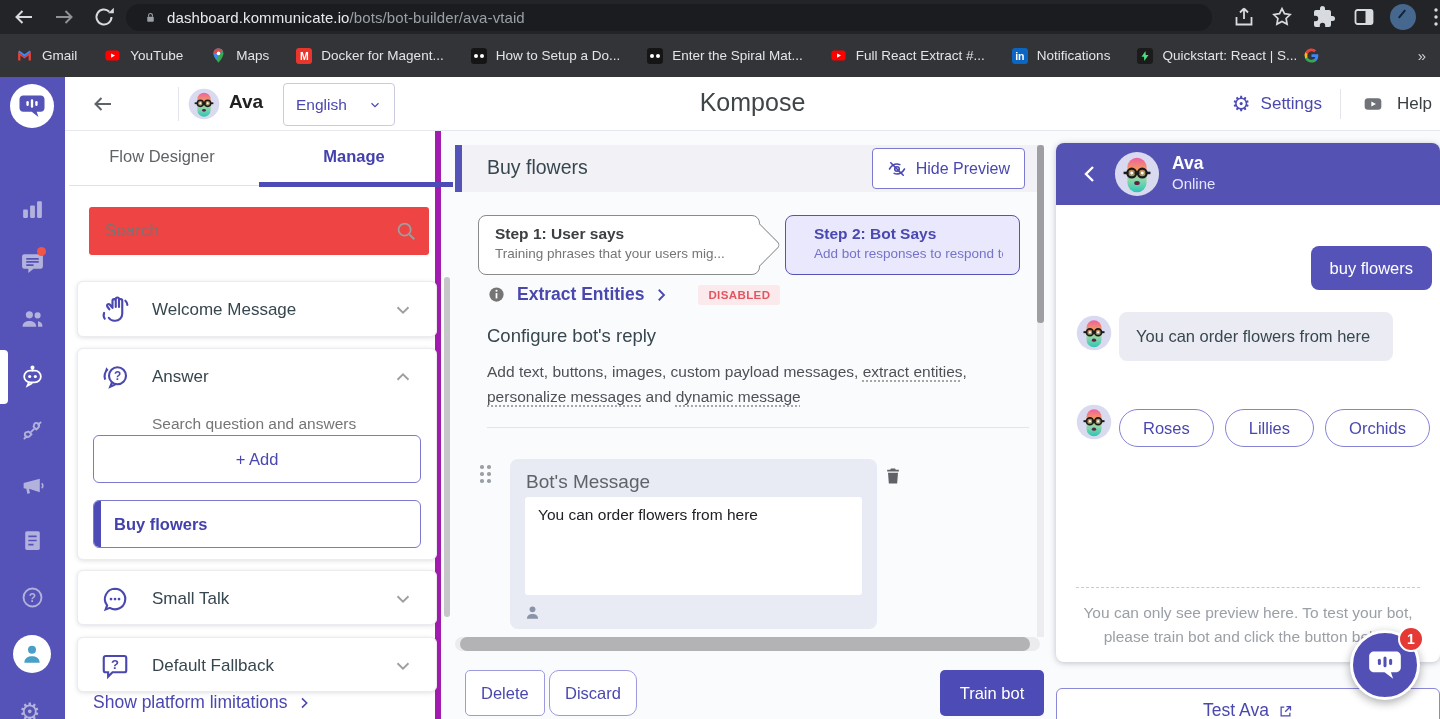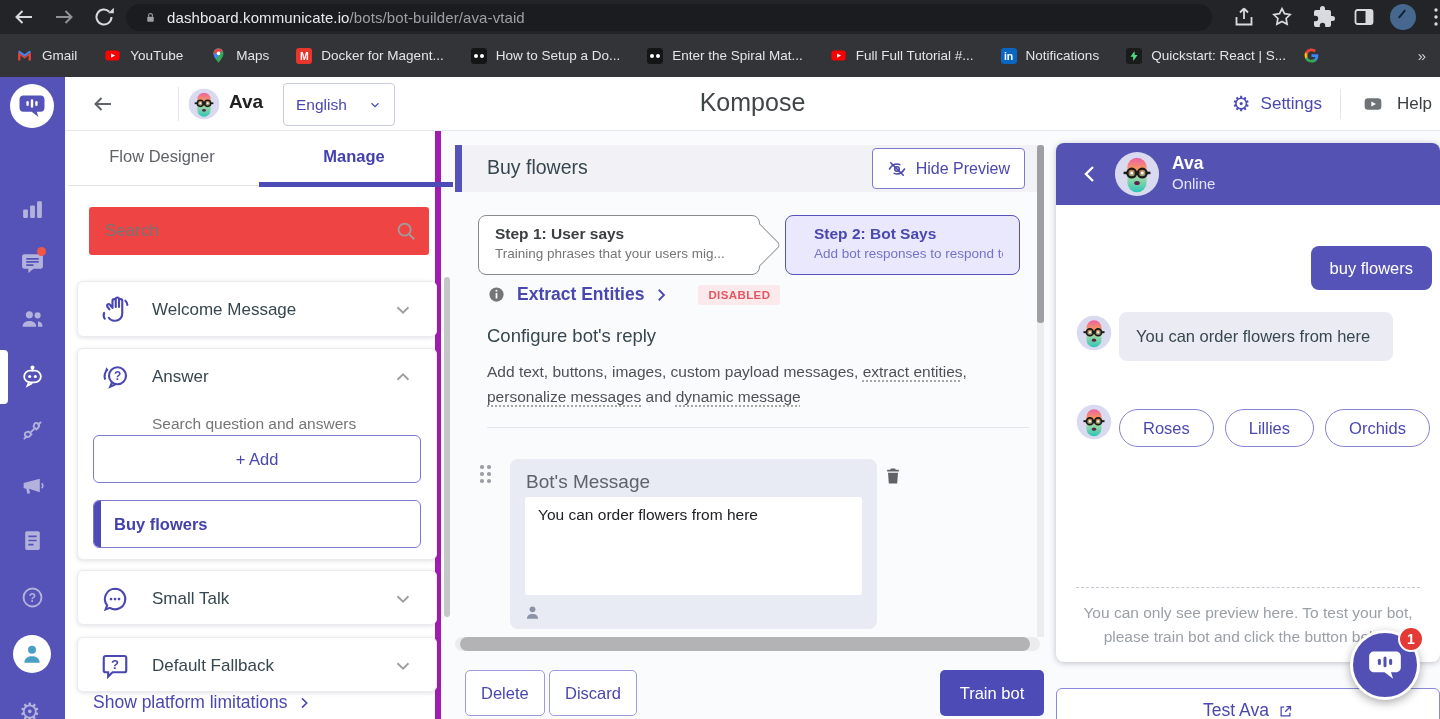--- a/index.html
+++ b/index.html
@@ -142,21 +142,21 @@
   .trash { position:absolute; left:428px; top:334px; width:20px; height:22px; color:#5f6368; cursor:pointer; }
   .trash svg{ width:100%; height:100%; }
 
   .hscroll { position:absolute; left:0; top:506px; width:585px; height:14px; background:#ececee; border-radius:7px; }
   .hscroll .thumb { position:absolute; left:5px; top:0; width:570px; height:14px; background:#b3b3b6; border-radius:7px; }
   .vscroll { position:absolute; left:582px; top:14px; width:7px; height:492px; background:#ededef; }
   .vscroll .thumb { position:absolute; left:0; top:0; width:7px; height:178px; background:#9e9ea3; border-radius:3px; }
 
   .actions { position:absolute; left:0; top:525px; width:590px; height:63px; }
   .btn-outline { position:absolute; top:14px; height:46px; background:#fff; border:1px solid #9d9bdd; border-radius:5px; color:#4a48b0; font-size:16.5px; padding:0 15px; display:flex; align-items:center; cursor:pointer; font-family:"Liberation Sans",sans-serif; }
-  .btn-delete { left:10px; } .btn-discard { left:94px; }
+  .btn-delete { left:10px; } .btn-discard { left:94px;border-radius:10px; }
   .btn-train { position:absolute; right:1px; top:14px; width:104px; height:46px; background:#4d4bb5; border:0; border-radius:5px; color:#fff; font-size:16.5px; display:flex; align-items:center; justify-content:center; cursor:pointer; font-family:"Liberation Sans",sans-serif; }
 
   
   .chat-card { position:absolute; left:1056px; top:143px; width:384px; height:519px; background:#fff; border-radius:8px; box-shadow:0 1px 6px rgba(40,40,70,.28); }
   .chat-head { position:absolute; left:0; top:0; width:384px; height:62px; background:#5452b3; border-radius:8px 8px 0 0; }
   .chat-back { position:absolute; left:22px; top:19px; width:24px; height:24px; color:#fff; cursor:pointer; }
   .chat-back svg{ width:100%; height:100%; }
   .chat-avatar { position:absolute; left:58px; top:8px; width:46px; height:46px; }
   .chat-name { position:absolute; left:116px; top:10px; color:#fff; font-size:17.5px; font-weight:bold; }
   .chat-status { position:absolute; left:116px; top:32px; color:#e4e4fb; font-size:15px; }
@@ -481,21 +481,21 @@
           <i></i>
         </span>
         <span>Enter the Spiral Mat...</span>
       </span>
     <span class="bm">
         <span class="bm-ic" style="color:#FF0000">
           <svg>
             <use href="#sym-yt"></use>
           </svg>
         </span>
-        <span>Full Full Tutorial #...</span>
+        <span>Full React Extract #...</span>
       </span>
     <span class="bm">
         <span class="fav-badge" style="background:#0A66C2;font-style:normal">in</span>
         <span>Notifications</span>
       </span>
     <span class="bm">
         <span class="fav-badge" style="background:#1b1b1b">
           <svg style="width:12px;height:12px">
             <use href="#sym-bolt"></use>
           </svg>

